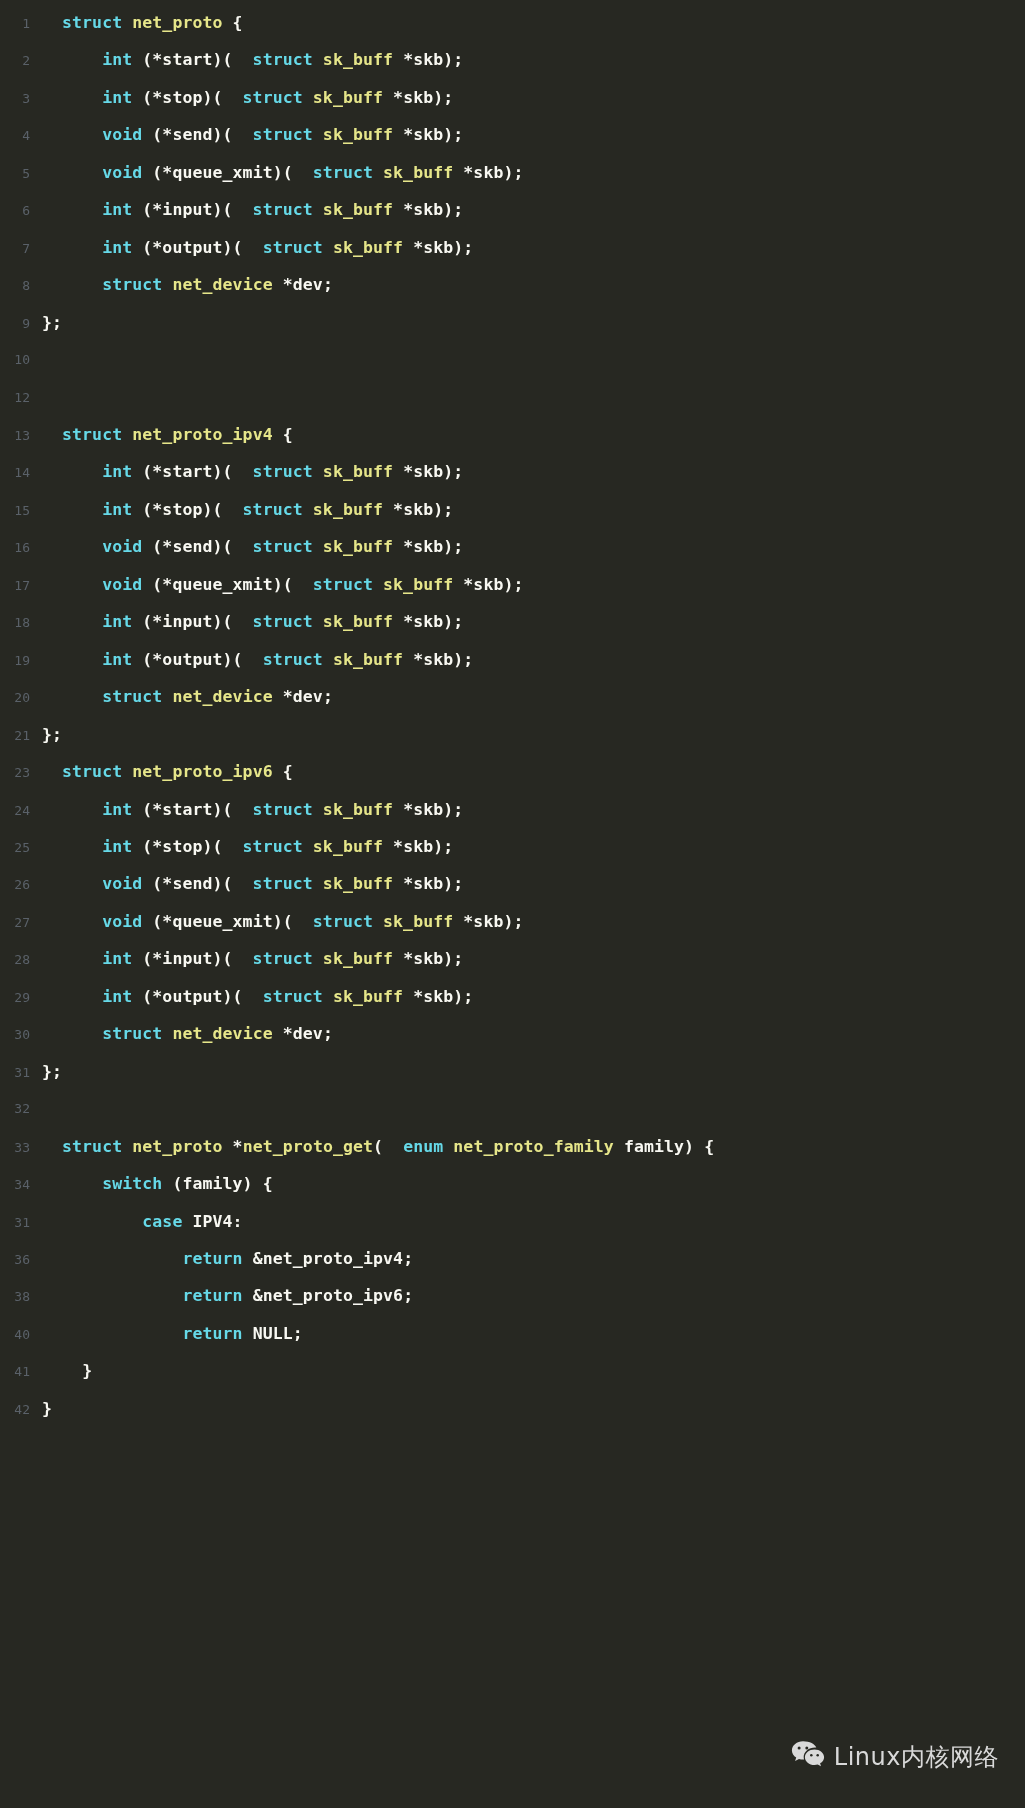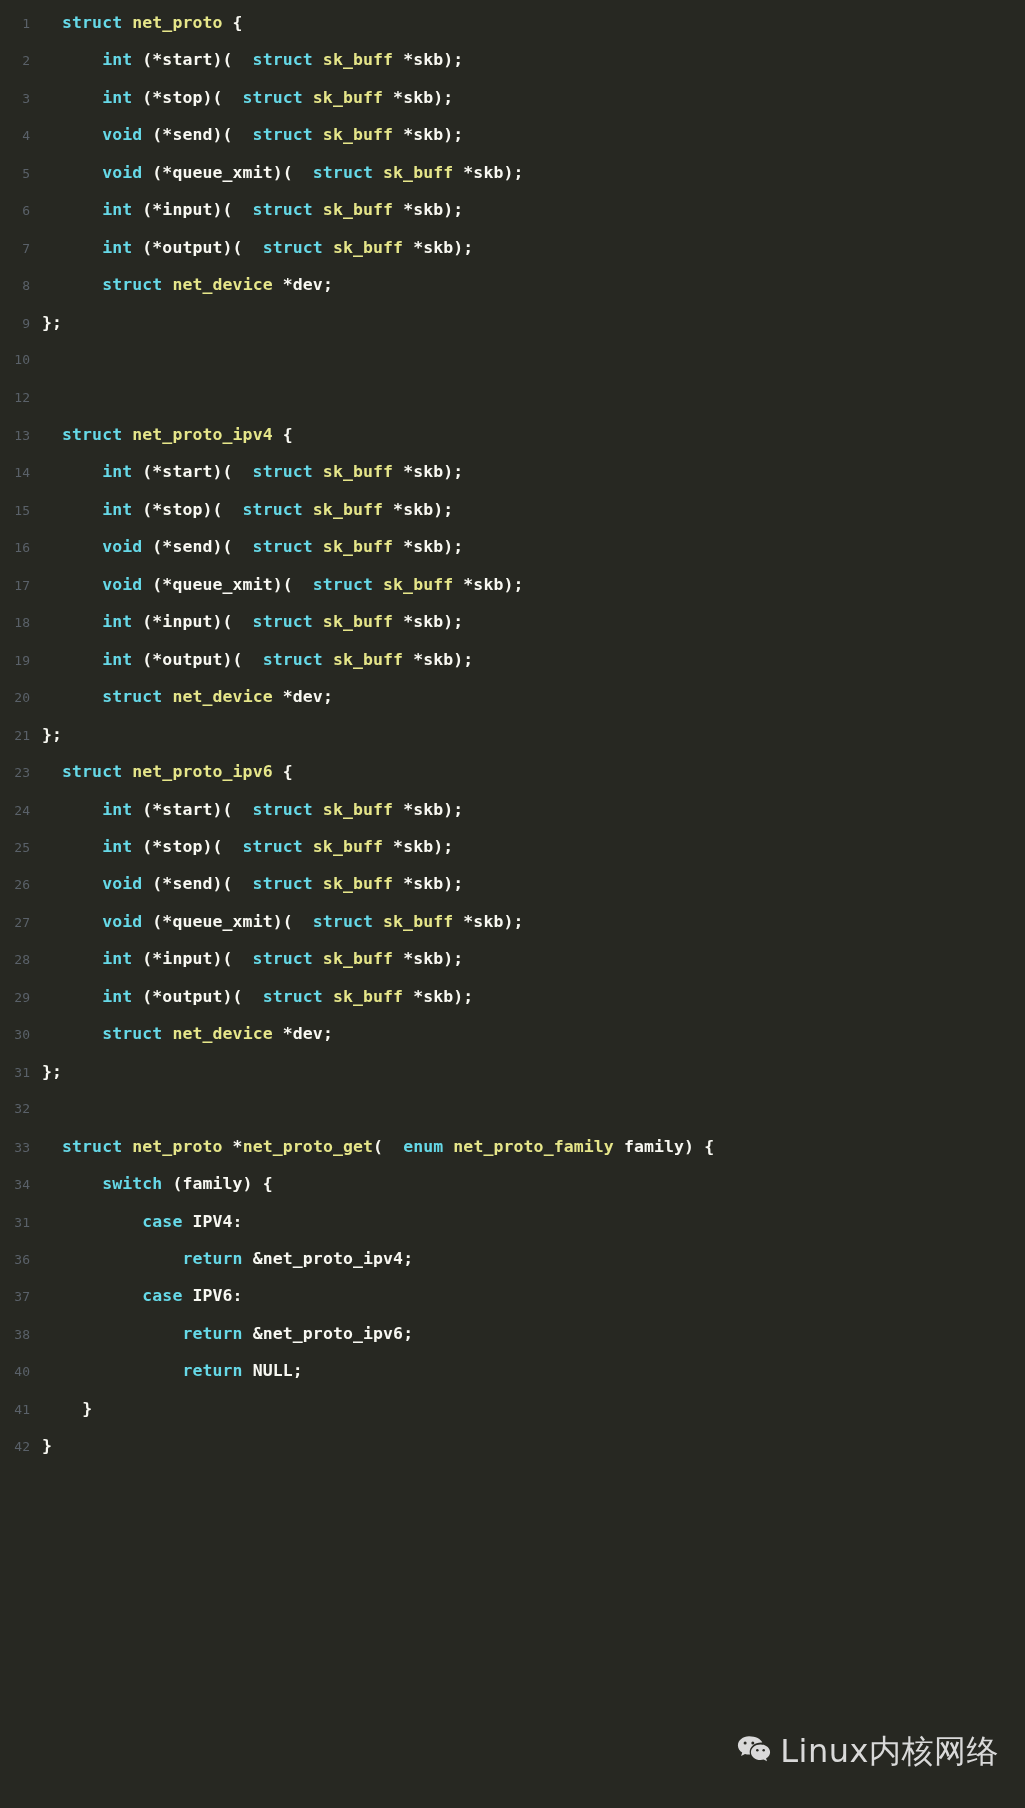--- a/index.html
+++ b/index.html
@@ -51,21 +51,21 @@
     position:absolute;
     right:26px;
     bottom:34px;
     display:flex;
     align-items:center;
     gap:9px;
   }
   #watermark .wm-text {
     color:#d9d9d9;
     font-family:"DejaVu Sans","Liberation Sans",sans-serif;
-    font-size:32px;
+    font-size:24px;
     font-weight:400;
     letter-spacing:0.5px;
     white-space:nowrap;
   }
   .wechat-icon { display:block; }
 </style>
 </head>
 <body>
 
 <div id="code-root">
@@ -97,21 +97,20 @@
       <div class="code-line"><span class="ln">27</span><span class="src"><span class="pl">    </span><span class="kw">void</span><span class="pl"> (*queue_xmit)(</span><span class="kw">struct</span><span class="pl"> </span><span class="id">sk_buff</span><span class="pl"> *skb);</span></span></div>
       <div class="code-line"><span class="ln">28</span><span class="src"><span class="pl">    </span><span class="kw">int</span><span class="pl"> (*input)(</span><span class="kw">struct</span><span class="pl"> </span><span class="id">sk_buff</span><span class="pl"> *skb);</span></span></div>
       <div class="code-line"><span class="ln">29</span><span class="src"><span class="pl">    </span><span class="kw">int</span><span class="pl"> (*output)(</span><span class="kw">struct</span><span class="pl"> </span><span class="id">sk_buff</span><span class="pl"> *skb);</span></span></div>
       <div class="code-line"><span class="ln">30</span><span class="src"><span class="pl">    </span><span class="kw">struct</span><span class="pl"> </span><span class="id">net_device</span><span class="pl"> *dev;</span></span></div>
       <div class="code-line"><span class="ln">31</span><span class="src"><span class="pl">};</span></span></div>
       <div class="code-line"><span class="ln">32</span><span class="src"></span></div>
       <div class="code-line"><span class="ln">33</span><span class="src"><span class="kw">struct</span><span class="pl"> </span><span class="id">net_proto</span><span class="pl"> *</span><span class="id">net_proto_get</span><span class="pl">(</span><span class="kw">enum</span><span class="pl"> </span><span class="id">net_proto_family</span><span class="pl"> family) {</span></span></div>
       <div class="code-line"><span class="ln">34</span><span class="src"><span class="pl">    </span><span class="kw">switch</span><span class="pl"> (family) {</span></span></div>
       <div class="code-line"><span class="ln">31</span><span class="src"><span class="pl">        </span><span class="kw">case</span><span class="pl"> IPV4:</span></span></div>
       <div class="code-line"><span class="ln">36</span><span class="src"><span class="pl">            </span><span class="kw">return</span><span class="pl"> &amp;net_proto_ipv4;</span></span></div>
-      <div class="code-line"><span class="ln">37</span><span class="src"><span class="pl">        </span><span class="kw">case</span><span class="pl"> IPV6:</span></span></div>
       <div class="code-line"><span class="ln">38</span><span class="src"><span class="pl">            </span><span class="kw">return</span><span class="pl"> &amp;net_proto_ipv6;</span></span></div>
       <div class="code-line"><span class="ln">40</span><span class="src"><span class="pl">            </span><span class="kw">return</span><span class="pl"> NULL;</span></span></div>
       <div class="code-line"><span class="ln">41</span><span class="src"><span class="pl">    }</span></span></div>
       <div class="code-line"><span class="ln">42</span><span class="src"><span class="pl">}</span></span></div>
     </div>
 
   <div id="watermark">
     <span class="wechat-icon">
       <svg width="34" height="30" viewBox="0 0 34 30" xmlns="http://www.w3.org/2000/svg">
         <g fill="#d9d9d9">

